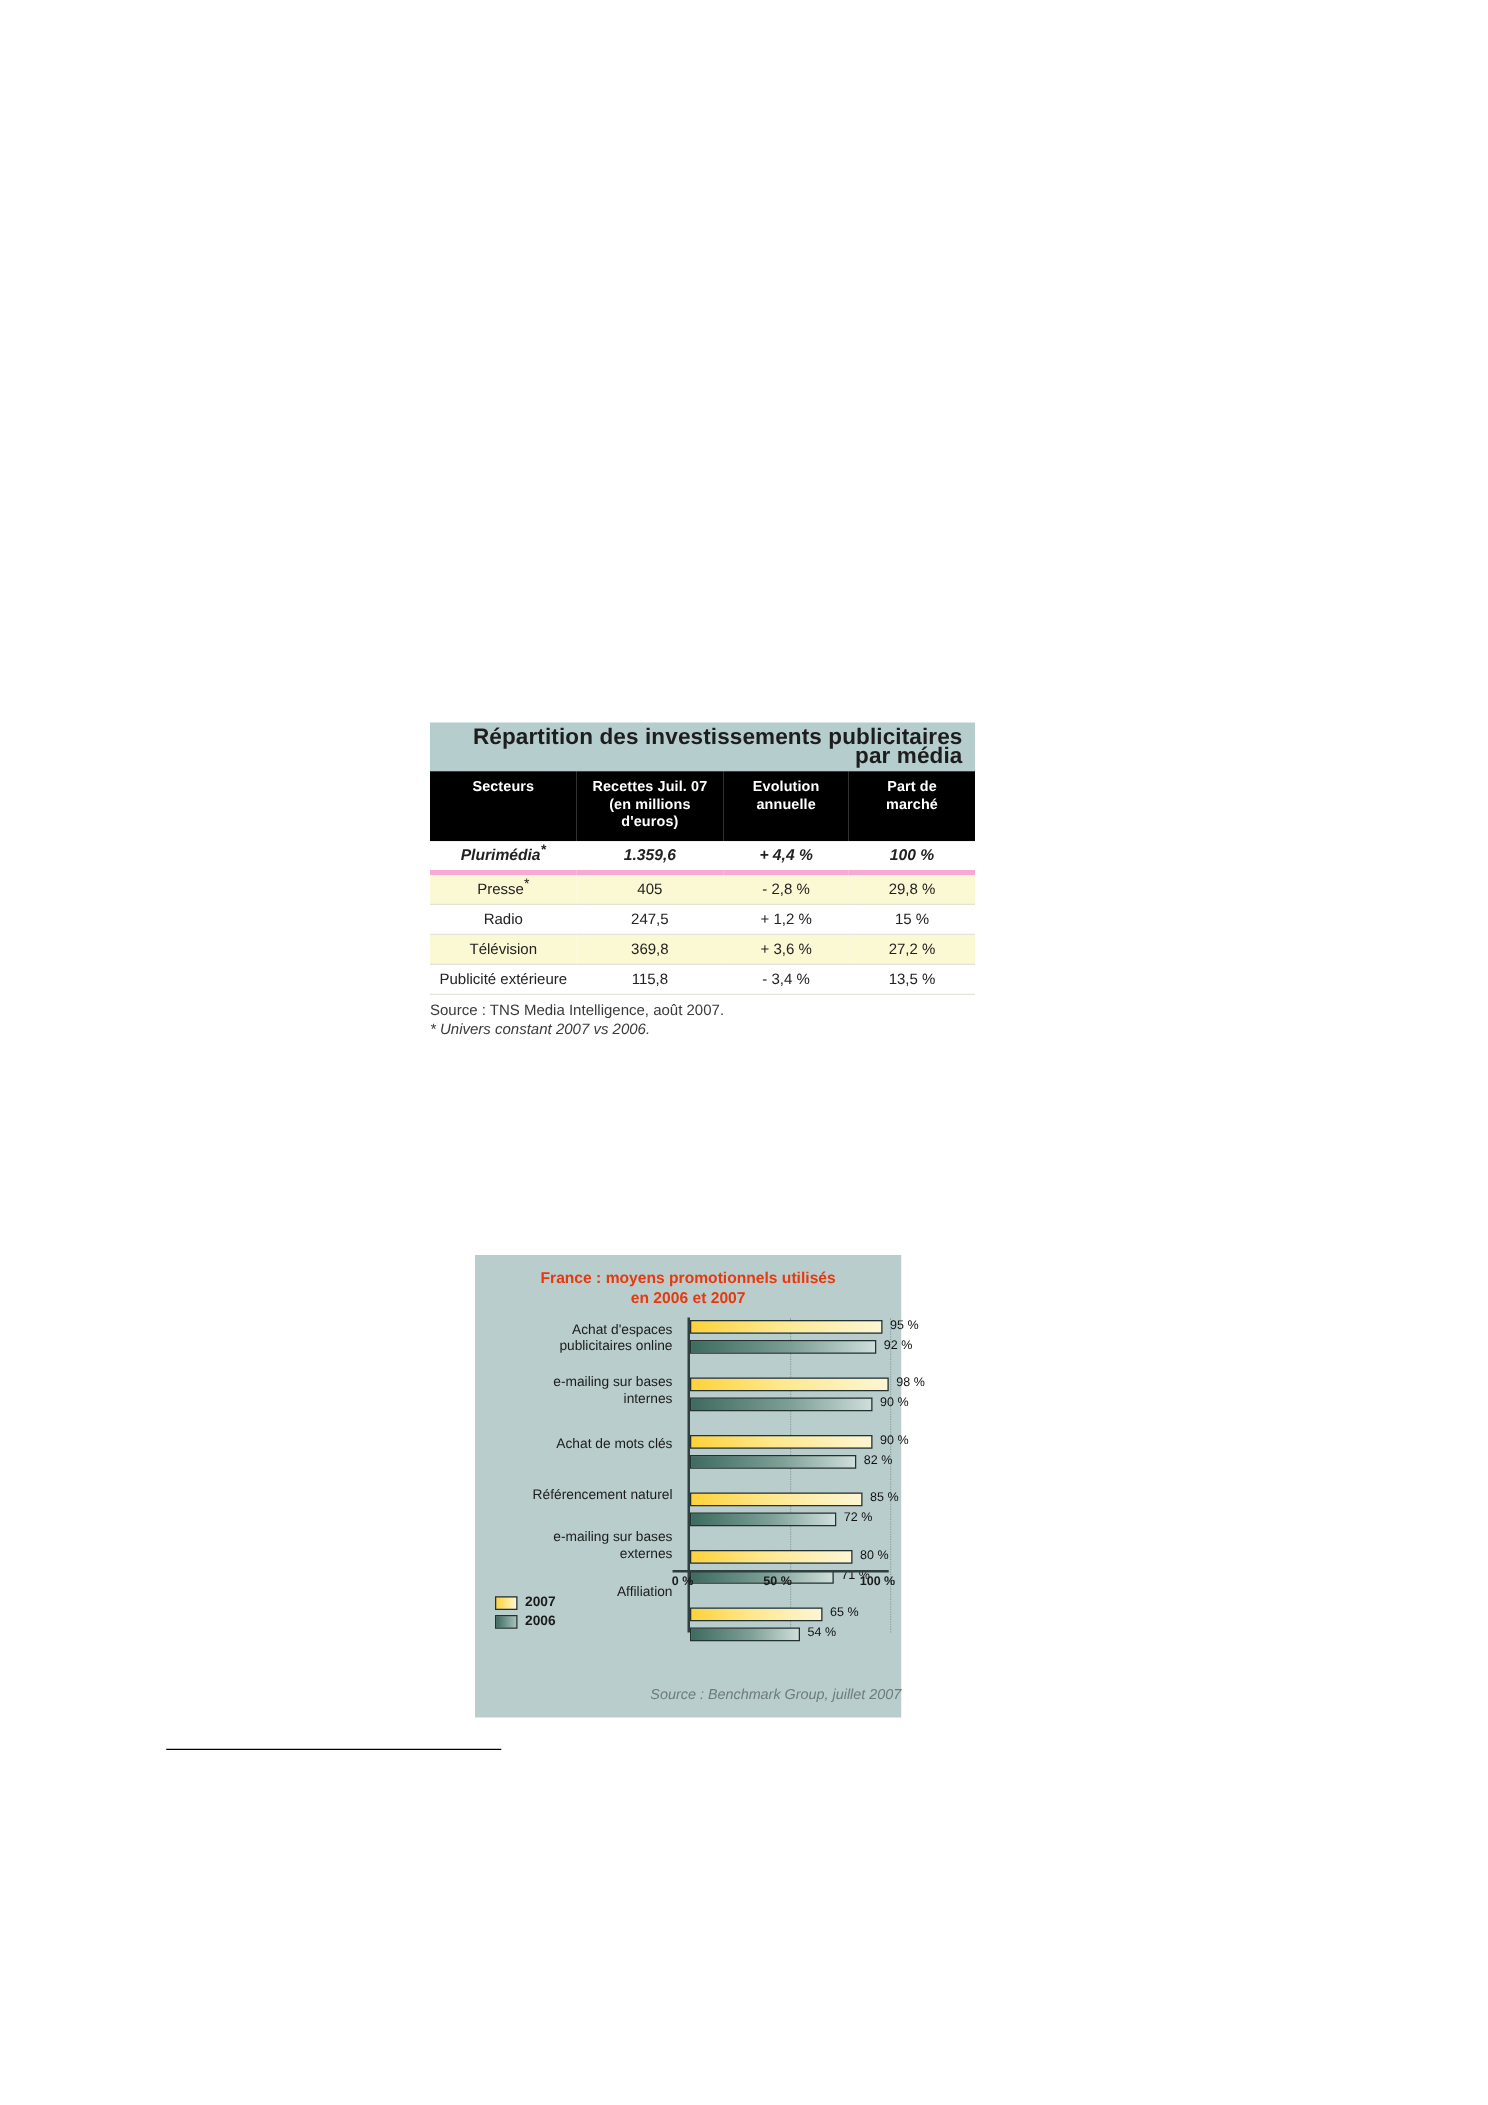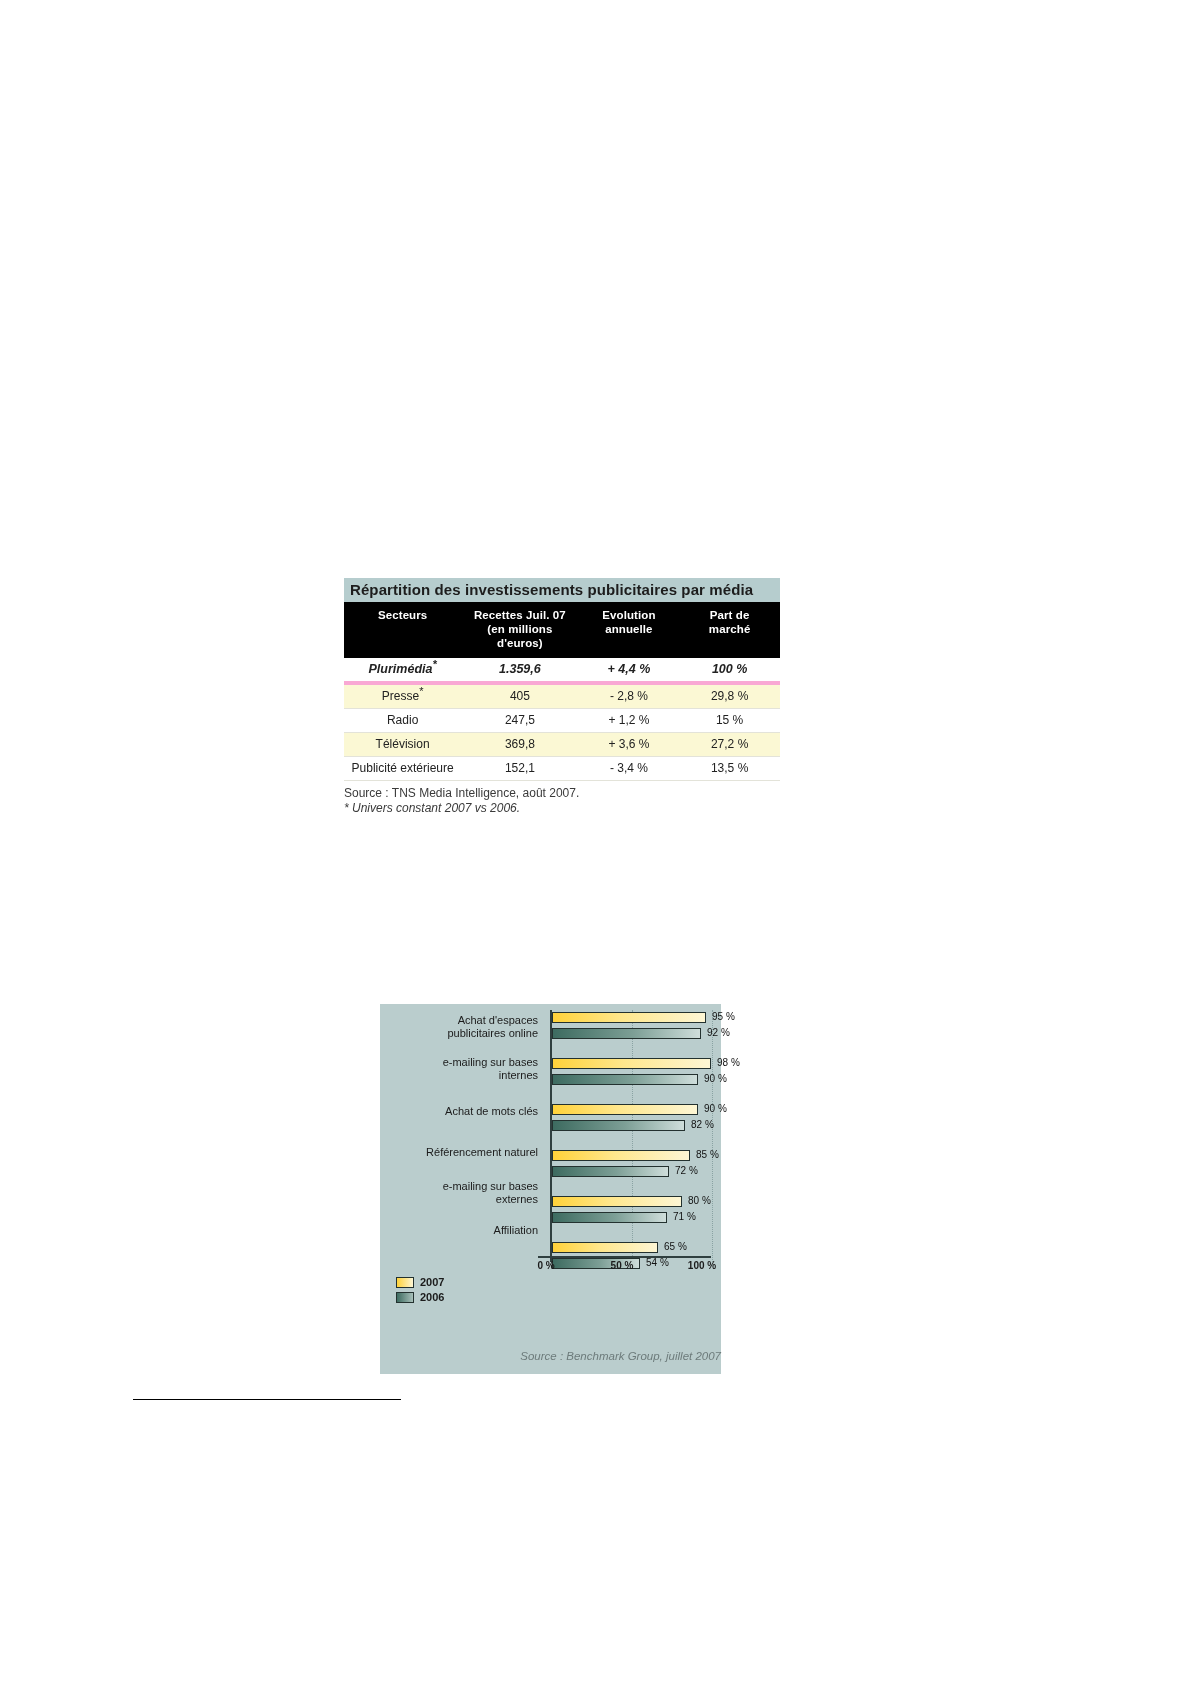--- a/index.html
+++ b/index.html
@@ -23,23 +23,23 @@
     top: 578px;
     width: 436px;
   }
   table.media-table {
     width: 100%;
     border-collapse: collapse;
     table-layout: fixed;
   }
   .tbl-title {
     background: #b6cdce;
-    text-align: left;
-    font-weight: bold;
-    font-size: 15px;
+    text-align: right;
+    font-weight: bold;
+    font-size: 18px;
     line-height: 15px;
     color: #1d1d1d;
     padding: 4px 10px 5px 6px;
     letter-spacing: .1px;
   }
   thead.head-row th {
     background: #000000;
     color: #ffffff;
     font-weight: bold;
     font-size: 11.5px;
@@ -291,33 +291,37 @@
         <td>15 %</td>
       </tr>
       <tr class="alt">
         <td class="c-sector">Télévision</td>
         <td>369,8</td>
         <td>+ 3,6 %</td>
         <td>27,2 %</td>
       </tr>
       <tr>
         <td class="c-sector" style="line-height:15px">Publicité extérieure</td>
-        <td style="vertical-align:top">152,1</td>
+        <td style="vertical-align:top">115,8</td>
         <td style="vertical-align:top">- 3,4 %</td>
         <td style="vertical-align:top">13,5 %</td>
       </tr>
     </tbody>
   </table>
   <div class="tbl-source">
     <div class="note1">Source : TNS Media Intelligence, août 2007.</div>
     <div class="note2">* Univers constant 2007 vs 2006.</div>
   </div>
 </div>
 
 <div id="chart-figure">
+  <div class="chart-title">
+    <div>France : moyens promotionnels utilisés</div>
+    <div>en 2006 et 2007</div>
+  </div>
 
   <div class="plot-area">
     <div class="cat-labels">
       <div class="cat-label" style="top:4px">
         <div>Achat d'espaces</div>
         <div>publicitaires online</div>
       </div>
       <div class="cat-label" style="top:46px">
         <div>e-mailing sur bases</div>
         <div>internes</div>

